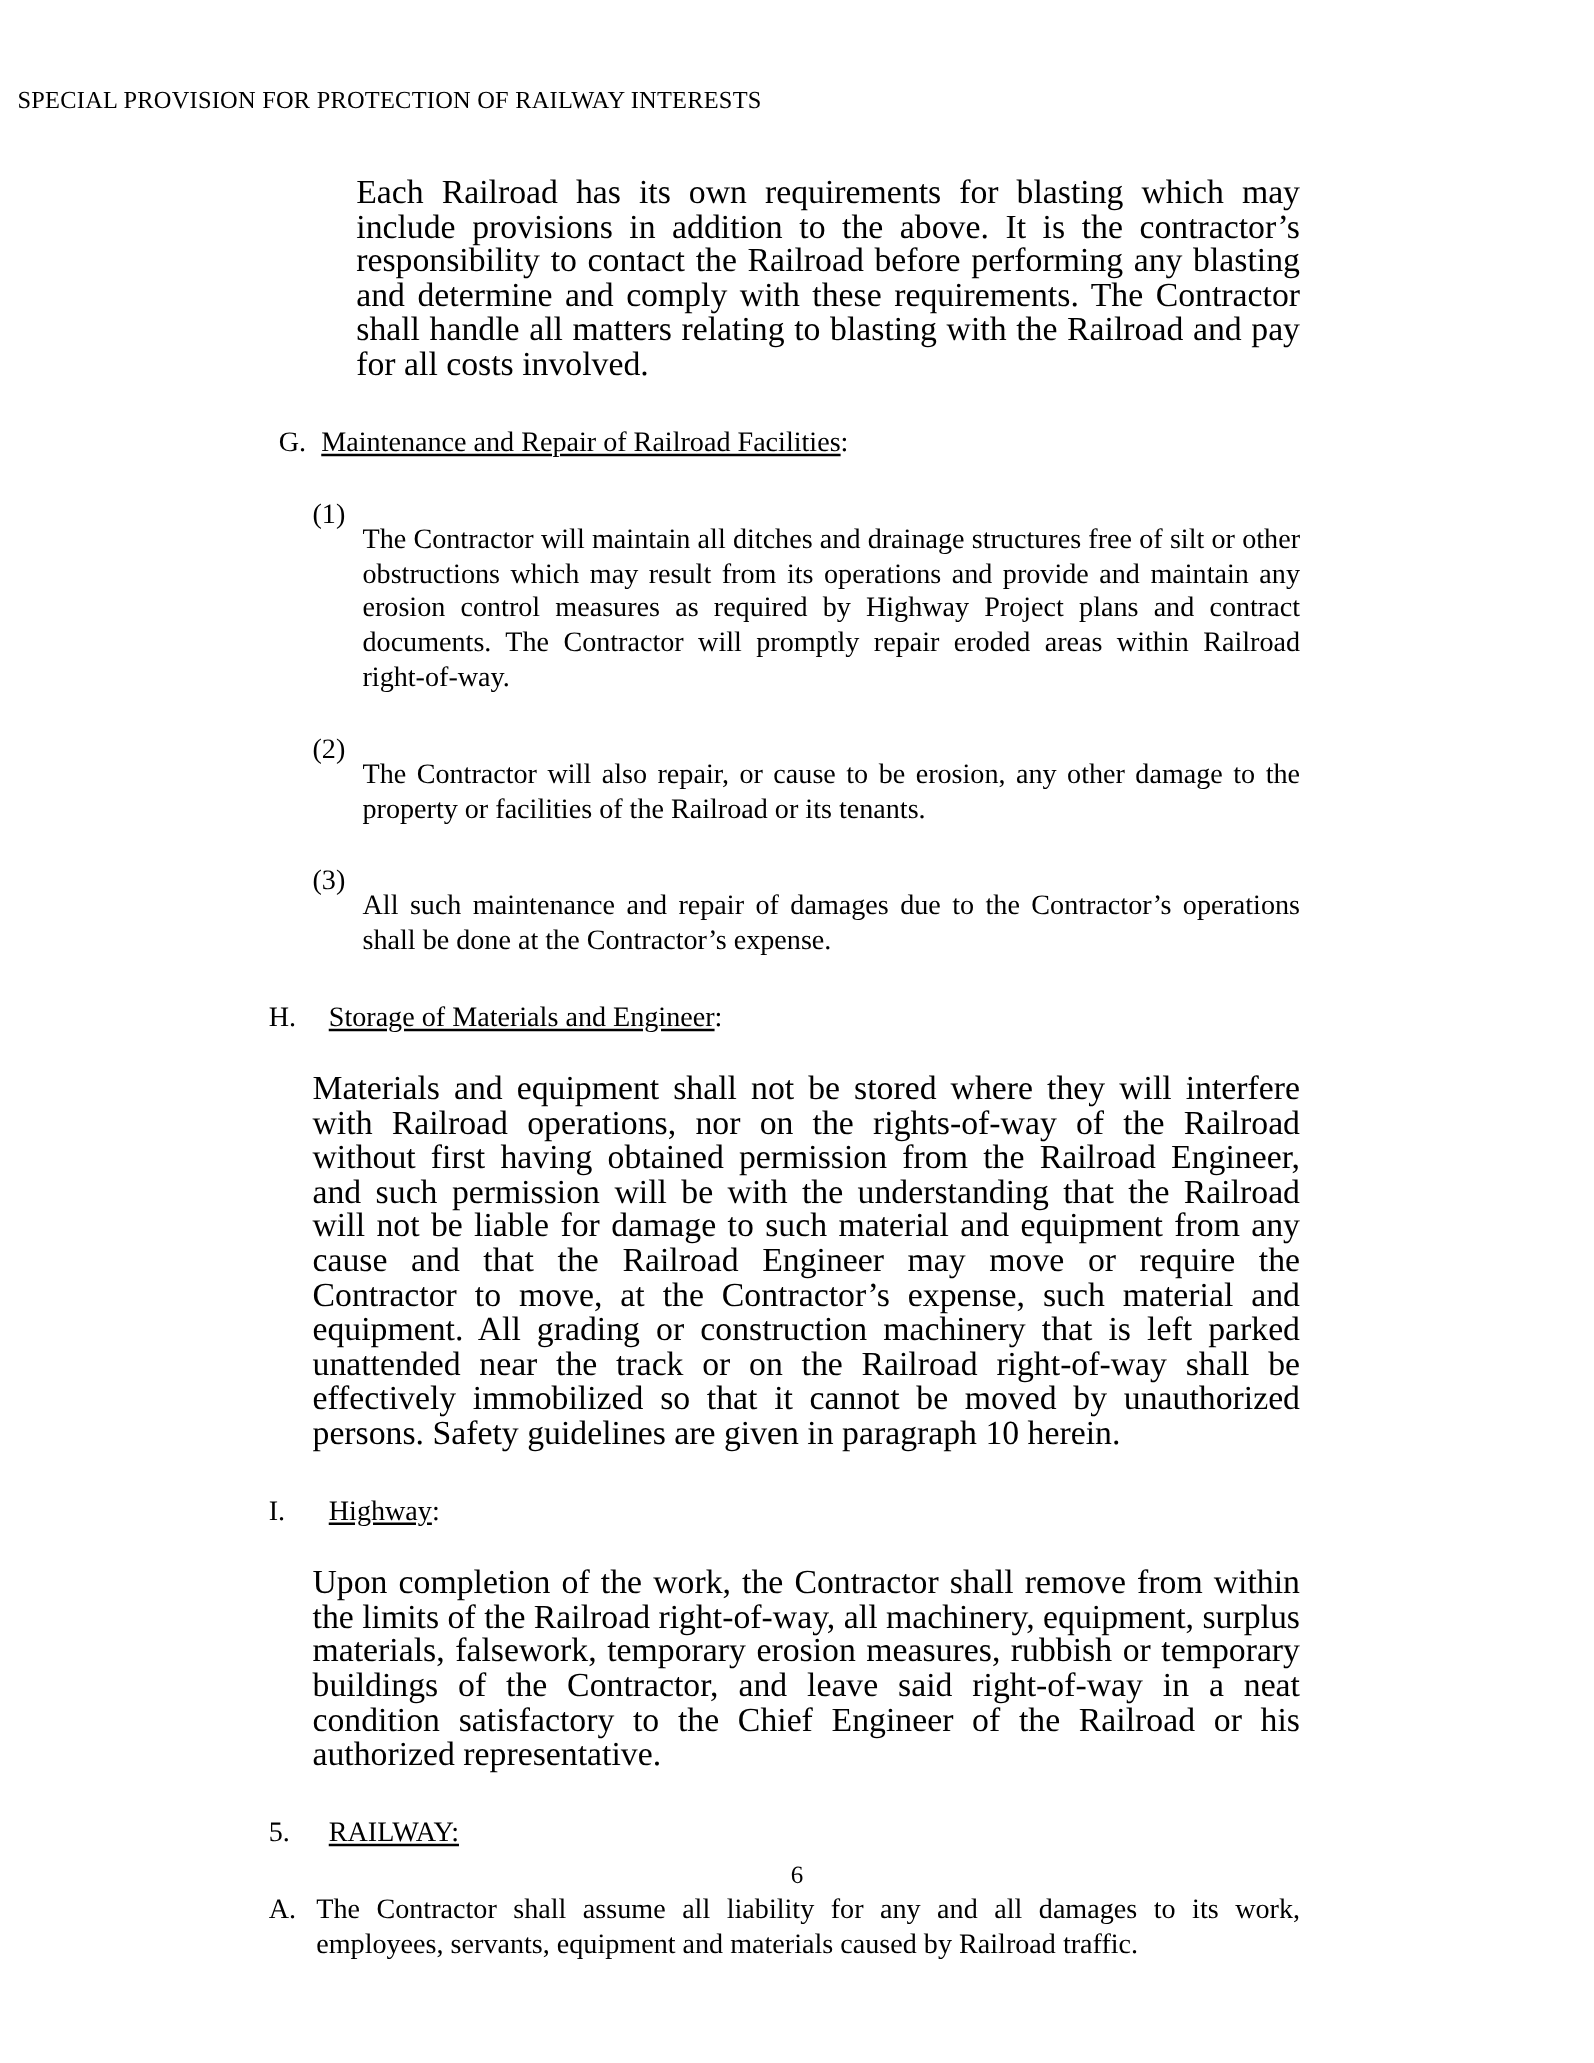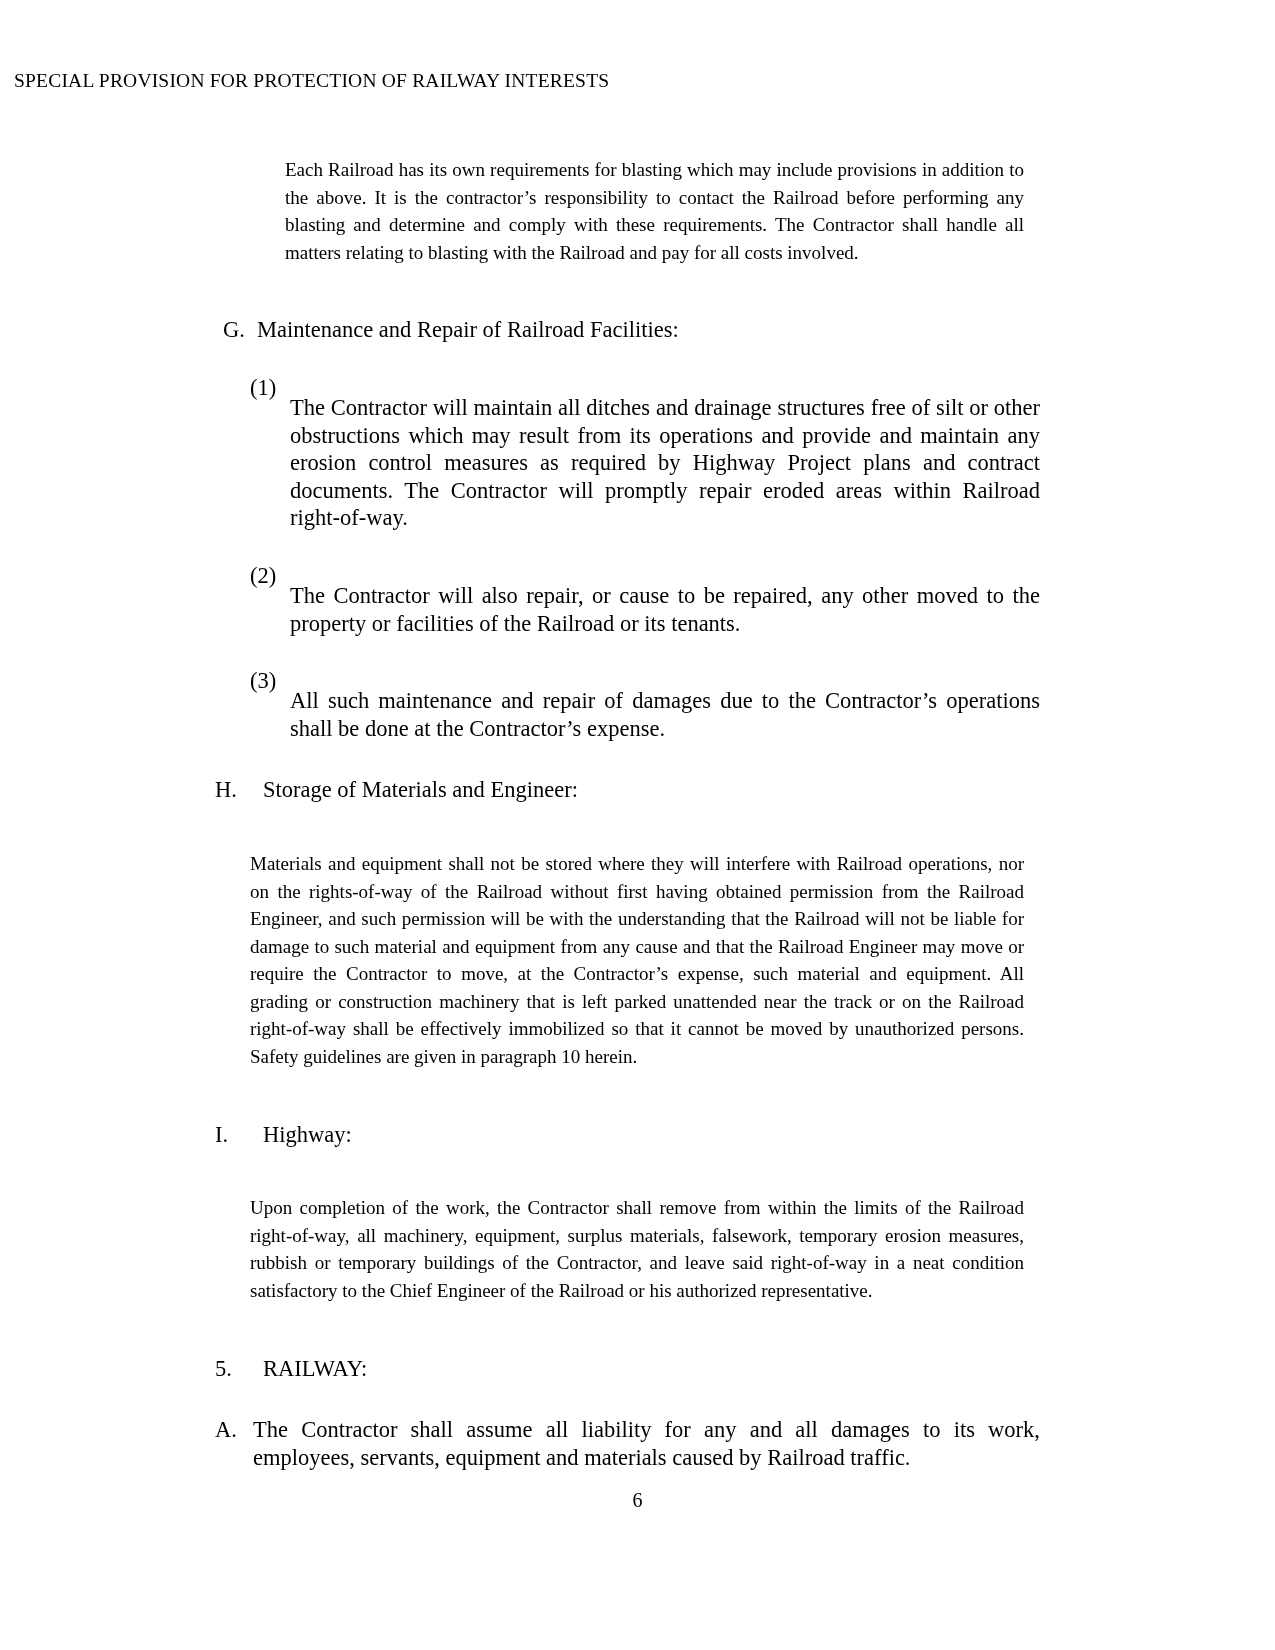--- a/index.html
+++ b/index.html
@@ -31,23 +31,23 @@
   .content {
     position: absolute;
     top: 140px;
     left: 215px;
     width: 825px;
   }
   
   .para {
     text-align: justify;
     text-justify: inter-word;
-    font-size: 19px;
+    font-size: 27px;
     line-height: 27.6px;
-    margin: 16px;
+    margin: 0;
   }
   .block-indent-1 {   
     margin-left: 70px;
   }
   .block-indent-h {   
     margin-left: 35px;
   }
   .heading-row {
     display: flex;
     font-size: 22.5px;
@@ -57,21 +57,21 @@
     flex: 0 0 auto;
     white-space: pre;
   }
   .heading-row .marker.w-g { width: 42px; text-indent: 8px; }
   .heading-row .marker.w-h { width: 48px; }
   .heading-row .marker.w-i { width: 48px; }
   .heading-row .marker.w-5 { width: 48px; }
   .heading-row .heading-text {
     flex: 1 1 auto;
   }
-  .u { text-underline-offset: 2px; }
+  .u { text-decoration: underline; text-underline-offset: 2px; }
 
   .num-item {
     display: flex;
     font-size: 22.5px;
     line-height: 27.6px;
     margin-left: 35px;
   }
   .num-item .num {
     flex: 0 0 40px;
     white-space: pre;
@@ -131,21 +131,21 @@
 
     <div class="num-item">
       <span class="num">(1)</span>
       <span class="num-body">The Contractor will maintain all ditches and drainage structures free of silt or other obstructions which may result from its operations and provide and maintain any erosion control measures as required by Highway Project plans and contract documents.  The Contractor will promptly repair eroded areas within Railroad right-of-way.</span>
     </div>
 
     <div class="gap-md"></div>
 
     <div class="num-item">
       <span class="num">(2)</span>
-      <span class="num-body">The Contractor will also repair, or cause to be repaired, any other moved to the property or facilities of the Railroad or its tenants.</span>
+      <span class="num-body">The Contractor will also repair, or cause to be erosion, any other damage to the property or facilities of the Railroad or its tenants.</span>
     </div>
 
     <div class="gap-md"></div>
 
     <div class="num-item">
       <span class="num">(3)</span>
       <span class="num-body">All such maintenance and repair of damages due to the Contractor’s operations shall be done at the Contractor’s expense.</span>
     </div>
 
     <div class="gap-lg"></div>

